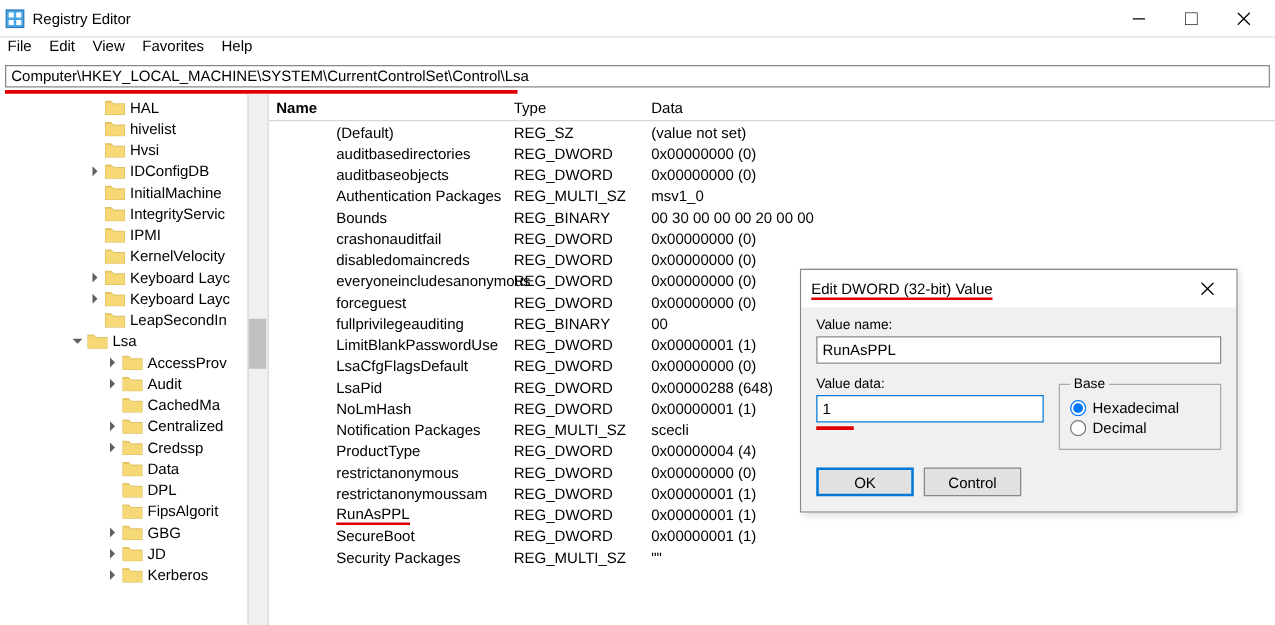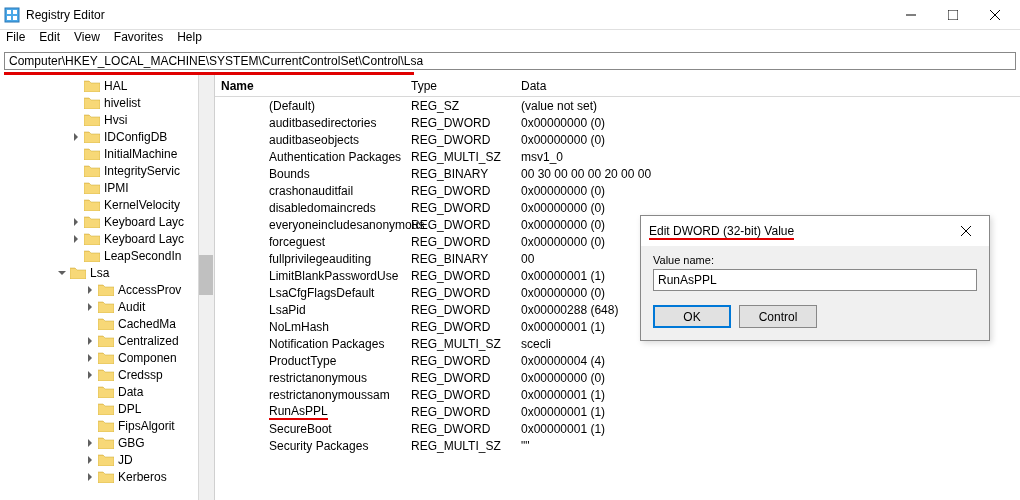--- a/index.html
+++ b/index.html
@@ -291,33 +291,20 @@
         <span class="ind" style="width: 84px;"></span>
         <span class="tw">
           <svg viewBox="0 0 8 8">
             <path d="M2 0 L6 4 L2 8 Z"></path>
           </svg>
         </span>
         <span class="fld"><svg viewBox="0 0 16 13">
             <path d="M0 2 L5 2 L7 4 L16 4 L16 13 L0 13 Z" fill="#f7d877" stroke="#c9a933" stroke-width="0.5"></path>
             <path d="M0 2 L5 2 L6 3 L0 3 Z" fill="#e8c25a"></path>
           </svg></span>
-        <span class="label">Componen</span>
-      </div>
-      <div class="tree-row">
-        <span class="ind" style="width: 84px;"></span>
-        <span class="tw">
-          <svg viewBox="0 0 8 8">
-            <path d="M2 0 L6 4 L2 8 Z"></path>
-          </svg>
-        </span>
-        <span class="fld"><svg viewBox="0 0 16 13">
-            <path d="M0 2 L5 2 L7 4 L16 4 L16 13 L0 13 Z" fill="#f7d877" stroke="#c9a933" stroke-width="0.5"></path>
-            <path d="M0 2 L5 2 L6 3 L0 3 Z" fill="#e8c25a"></path>
-          </svg></span>
         <span class="label">Credssp</span>
       </div>
       <div class="tree-row">
         <span class="ind" style="width: 84px;"></span>
         <span class="tw"></span>
         <span class="fld"><svg viewBox="0 0 16 13">
             <path d="M0 2 L5 2 L7 4 L16 4 L16 13 L0 13 Z" fill="#f7d877" stroke="#c9a933" stroke-width="0.5"></path>
             <path d="M0 2 L5 2 L6 3 L0 3 Z" fill="#e8c25a"></path>
           </svg></span>
         <span class="label">Data</span>
@@ -647,20 +634,40 @@
       <div class="x">
           <svg width="10" height="10" viewBox="0 0 10 10">
             <line x1="0" y1="0" x2="10" y2="10" stroke="#000"></line>
             <line x1="10" y1="0" x2="0" y2="10" stroke="#000"></line>
           </svg>
         </div>
     </div>
     <div class="dbody">
       <label>Value name:</label>
       <input class="ro" readonly="" value="RunAsPPL" style="">
+      <div class="row2">
+        <div class="col-l">
+          <label>Value data:</label>
+          <input class="ro" style="border: 1px solid rgb(0, 120, 215);" value="1">
+          <div class="red-valdata"></div>
+        </div>
+        <div class="col-r">
+          <fieldset>
+            <legend>Base</legend>
+            <div class="radio-row">
+                <input type="radio" checked="" style="">
+                <span>Hexadecimal</span>
+              </div>
+            <div class="radio-row">
+                <input type="radio" style="">
+                <span>Decimal</span>
+              </div>
+          </fieldset>
+        </div>
+      </div>
       <div class="btns">
         <button class="ok">OK</button>
         <button>Control</button>
       </div>
     </div>
   </div>
 
 </div>
 
 </body></html>

